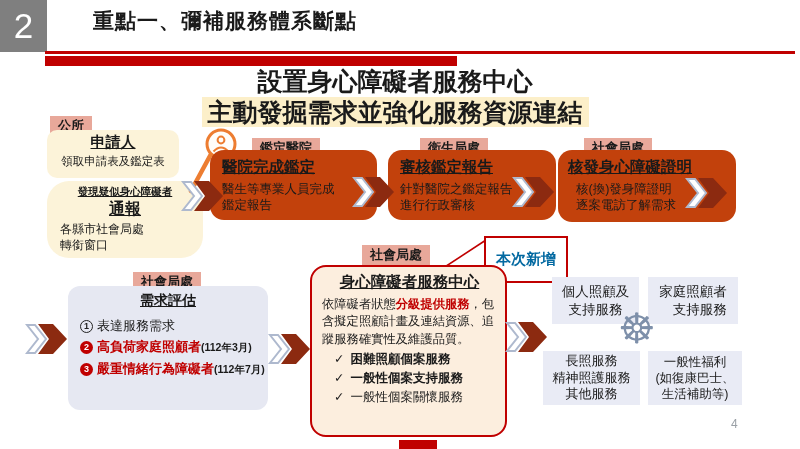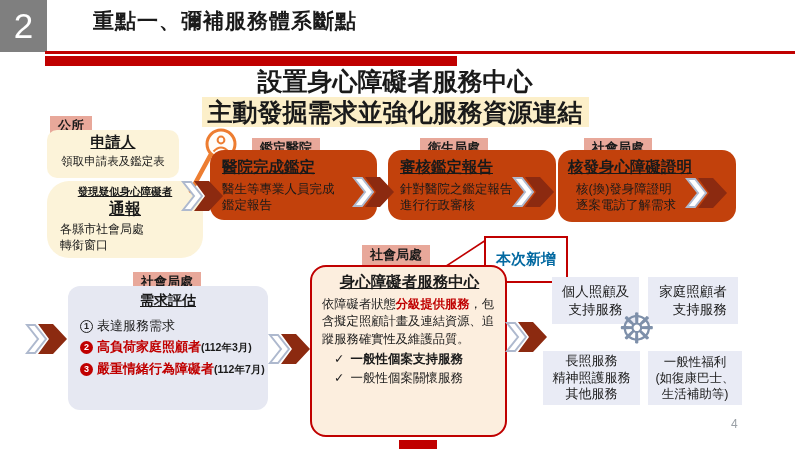--- a/index.html
+++ b/index.html
@@ -171,20 +171,21 @@
 
   <svg class="abs" id="badge-line" viewBox="0 0 62 44">
     <line x1="3" y1="42" x2="58" y2="6" stroke="#C00000" stroke-width="1.6"></line>
   </svg>
   <div class="abs" id="new-badge">本次新增</div>
 
   <div class="abs" id="box-center">
     <span class="t ubold">身心障礙者服務中心</span>
     <div class="desc"><span>依障礙者狀態</span><span class="red">分級提供服務</span><span>，包含擬定照顧計畫及連結資源、追蹤服務確實性及維護品質。</span></div>
     <ul>
+      <li><span class="chk">✓</span><span>困難照顧個案服務</span></li>
       <li><span class="chk">✓</span><span>一般性個案支持服務</span></li>
       <li class="normal"><span class="chk">✓</span><span>一般性個案關懷服務</span></li>
     </ul>
   </div>
   <div class="abs" id="center-tail"></div>
 
   <div class="abs svc pre" id="svc-0">個人照顧及
 支持服務</div>
   <div class="abs svc pre" id="svc-1">家庭照顧者
 支持服務</div>

